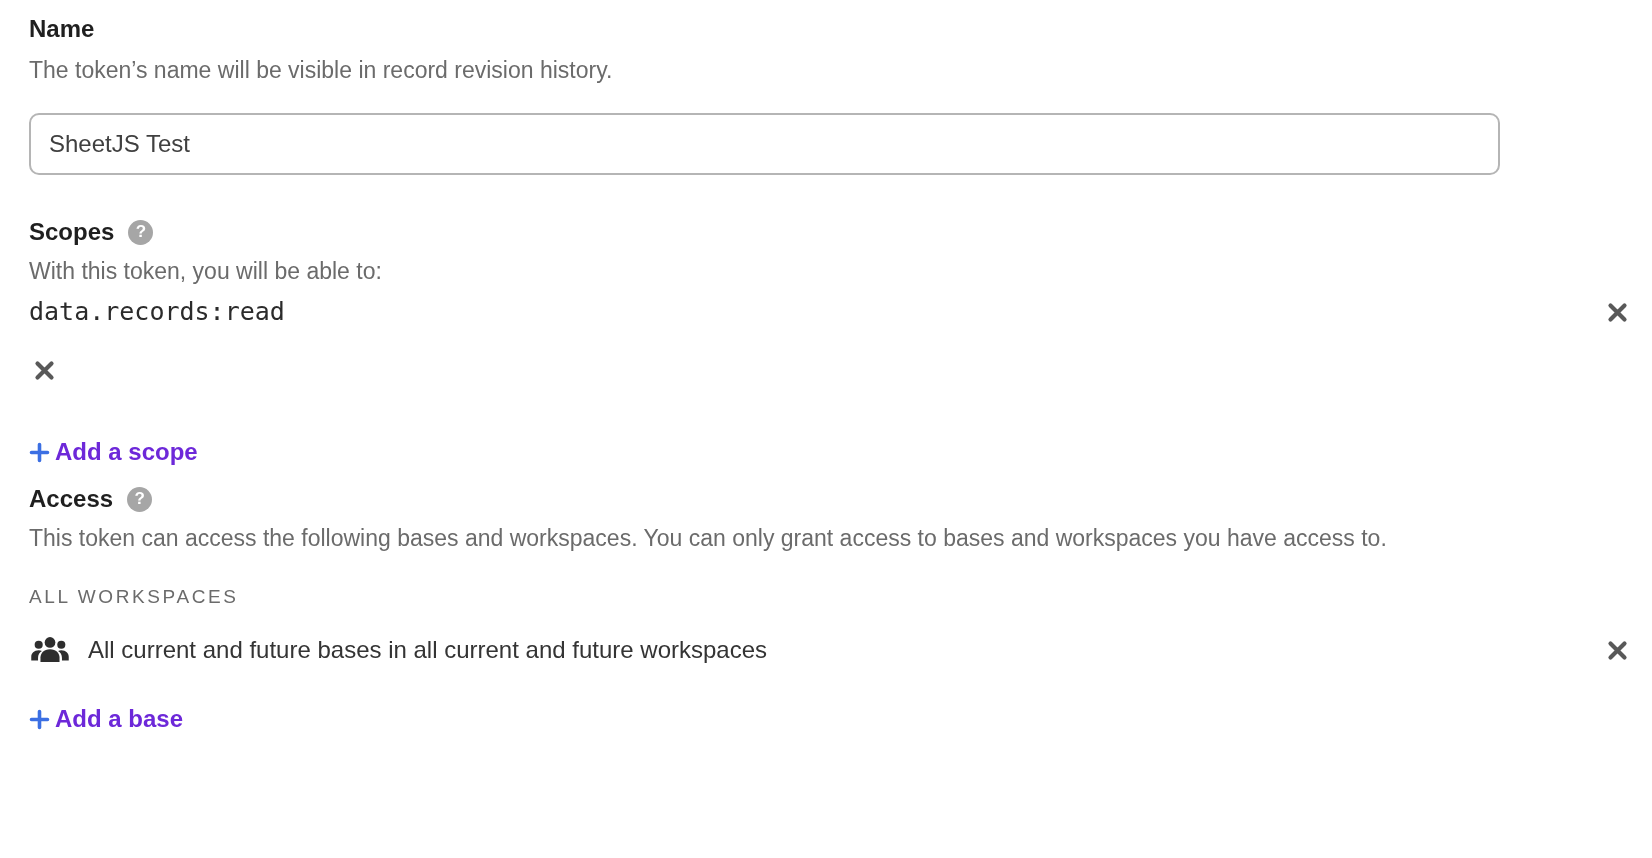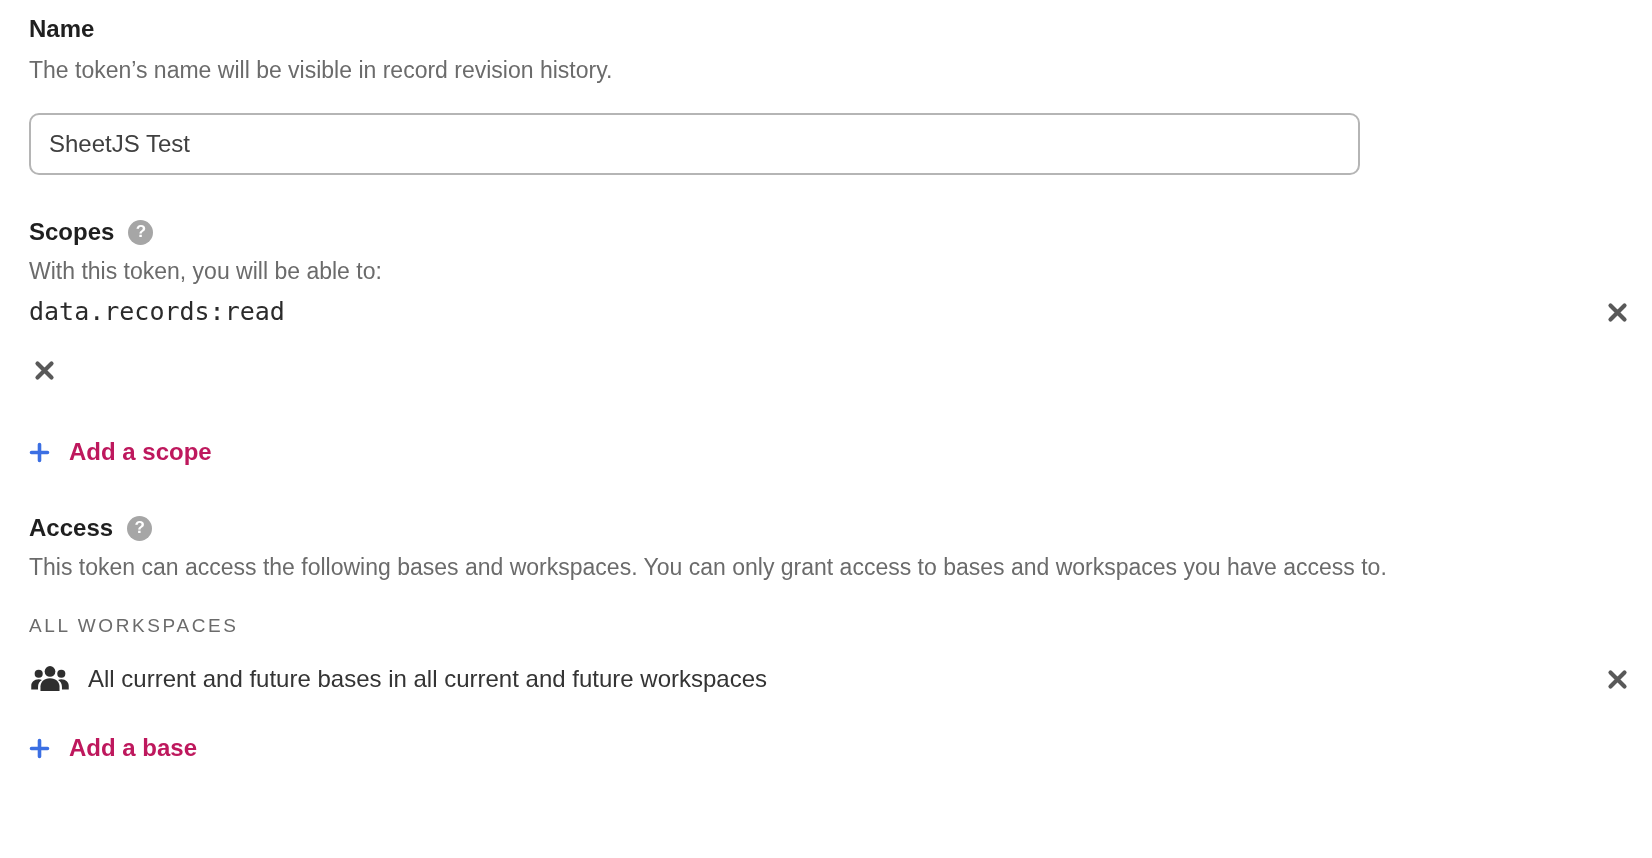--- a/index.html
+++ b/index.html
@@ -30,21 +30,21 @@
     font-size: 23px;
     color: #6b6b6b;
     line-height: 26px;
     margin-top: 15px;
   }
 
   
   .name-input {
     display: block;
     margin-top: 30px;
-    width: 1331px;
+    width: 1471px;
     height: 62px;
     border: 2px solid #b5b5b5;
     border-radius: 10px;
     padding: 0 18px;
     font-family: "Liberation Sans", sans-serif;
     font-size: 24px;
     color: #404040;
     outline: none;
     background: #fff;
   }
@@ -82,32 +82,32 @@
     display: flex;
     align-items: center;
     justify-content: center;
     flex: 0 0 auto;
   }
 
   .add-link {
     margin-top: 52px;
     display: inline-flex;
     align-items: center;
-    gap: 19px;
+    gap: 5px;
     background: none;
     border: none;
     cursor: pointer;
     font-family: "Liberation Sans", sans-serif;
     font-size: 24px;
     font-weight: 600;
-    color: #be185d;
+    color: #6d28d9;
     line-height: 30px;
   }
 
-  .access-section { margin-top: 48px; }
+  .access-section { margin-top: 19px; }
   .access-desc { margin-top: 13px; }
 
   .group-label {
     margin-top: 35px;
     font-size: 19px;
     color: #6b6b6b;
     letter-spacing: 2.6px;
     line-height: 22px;
   }
 

